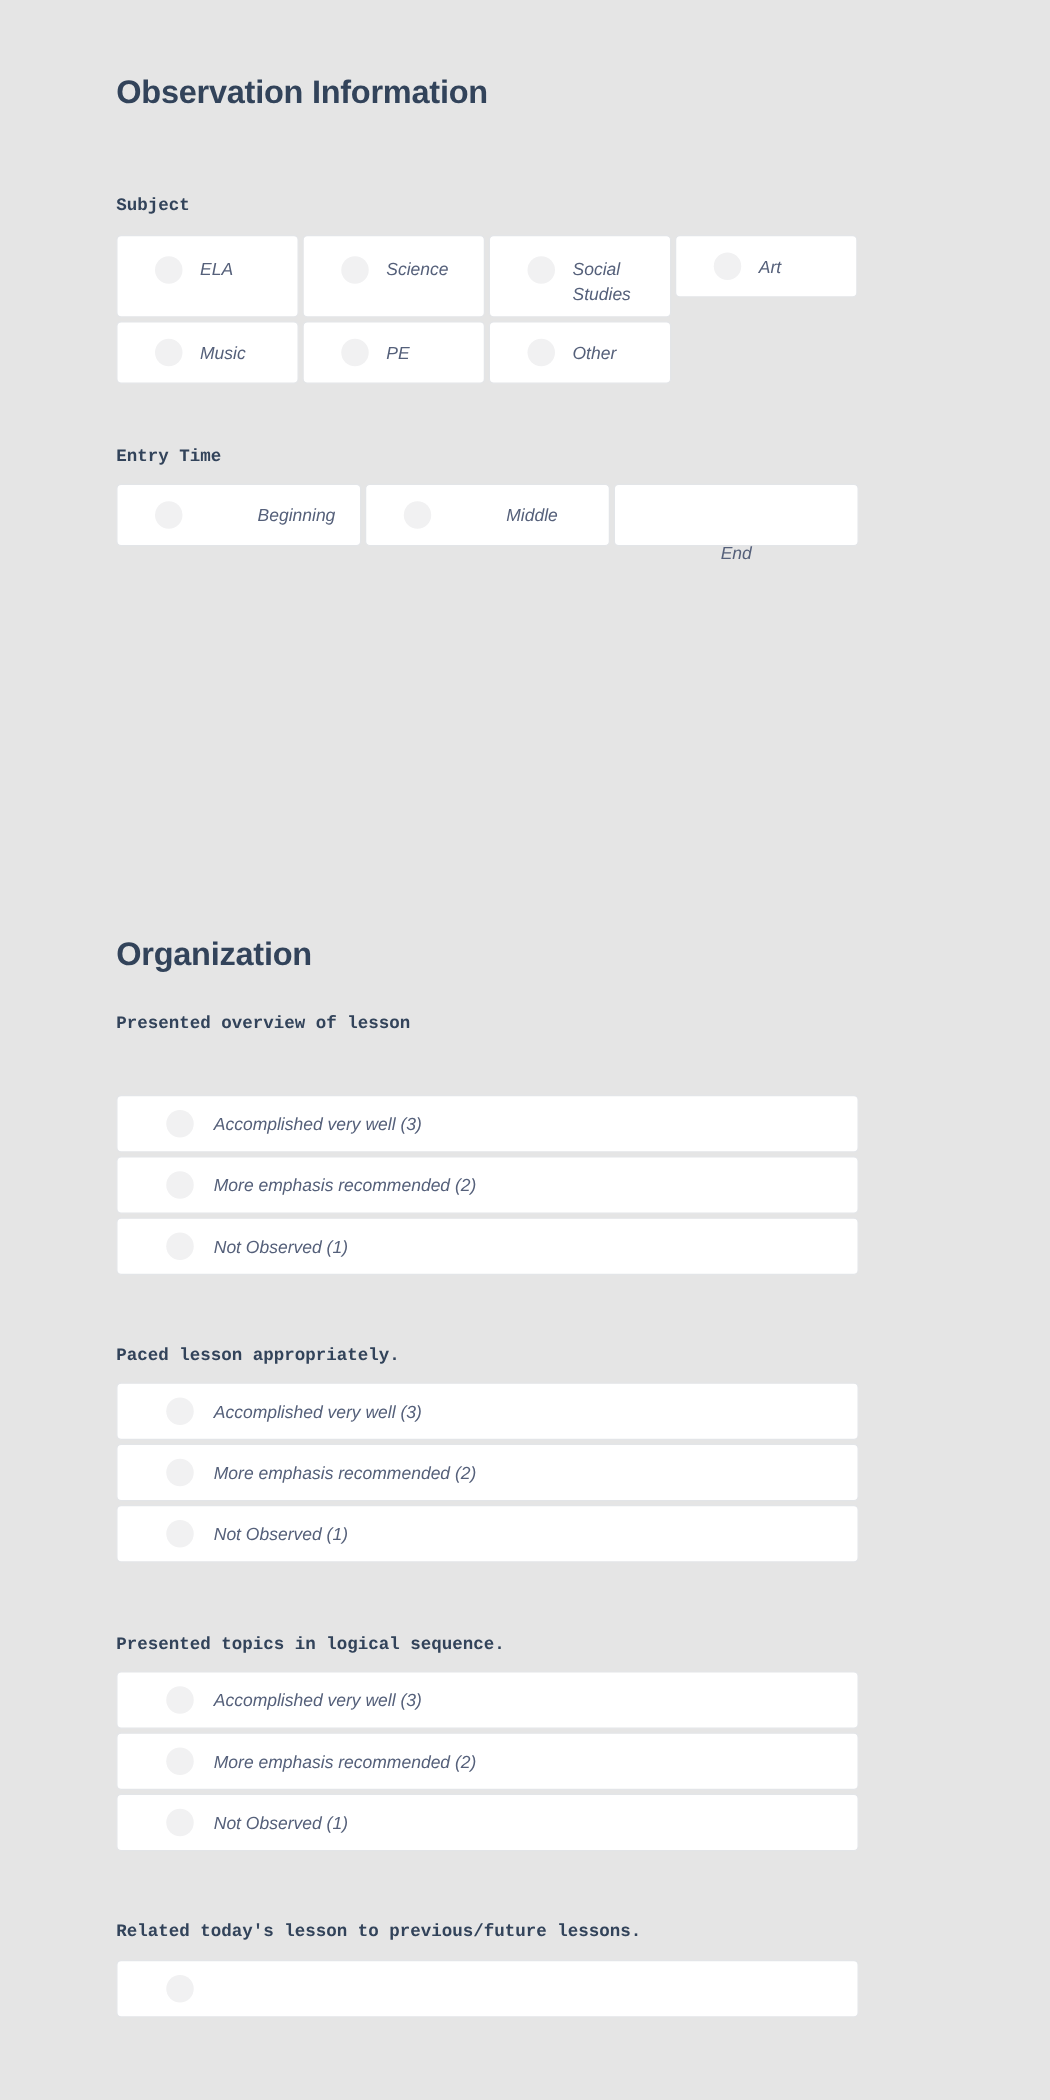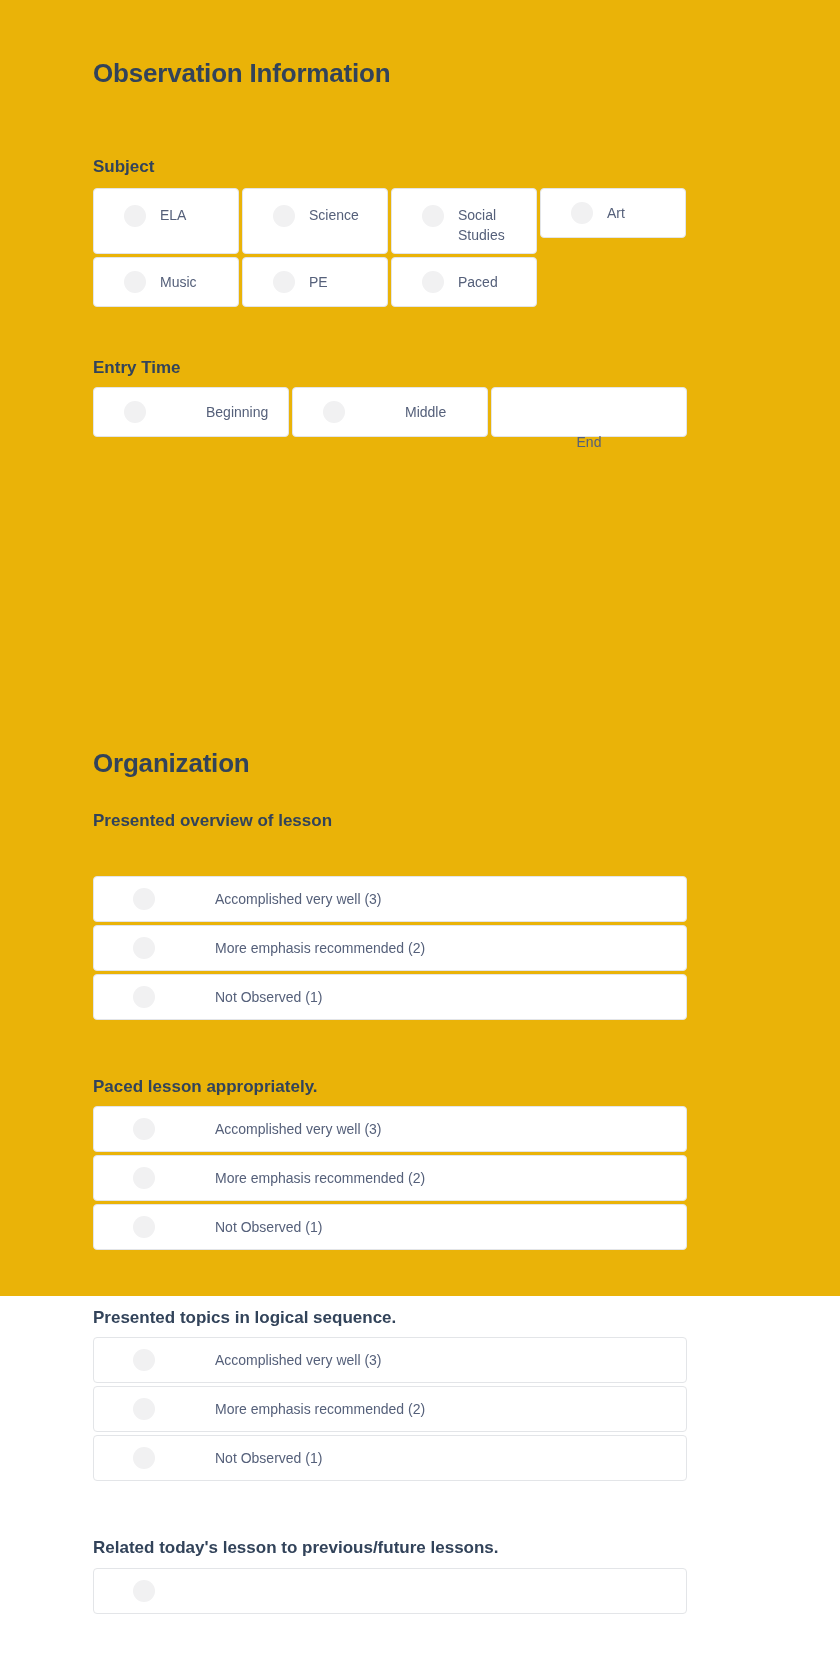--- a/index.html
+++ b/index.html
@@ -12,23 +12,23 @@
   }
 
   body {
     font-family: "Liberation Sans", "DejaVu Sans", sans-serif;
     color: #3c4858;
     overflow: hidden;
   }
 
   .page {
     width: 840px;
-    height: 1296px;
+    height: 1680px;
     position: relative;
-    background: #eab308;
+    background: #e5e5e5;
   }
 
   .container {
     position: absolute;
     left: 93px;
     top: 0;
     width: 594px;
   }
 
   
@@ -42,40 +42,42 @@
     color: #32435a;
     letter-spacing: -0.2px;
     line-height: 1.2;
   }
 
   .group {
     margin: 0;
   }
 
   .group-label {
-    font-size: 17px;
+    font-size: 14px;
     font-weight: 700;
     color: #32435a;
     line-height: 1.3;
+    font-family: Liberation Mono, monospace;
   }
 
   
   .options-grid {
     display: flex;
     flex-wrap: wrap;
   }
 
   .opt-card {
     background: #ffffff;
     border: 1px solid #e3e5e8;
     border-radius: 4px;
     display: flex;
     align-items: center;
     padding: 0 30px;
     position: relative;
+    font-style: italic;
   }
 
   .radio-dot {
     width: 22px;
     height: 22px;
     min-width: 22px;
     border-radius: 50%;
     background: #f1f1f2;
     margin-right: 16px;
   }
@@ -107,21 +109,20 @@
     margin-right: 3px;
     gap: 44px;
   }
   .entry-grid .opt-card:nth-child(3n) { margin-right: 0; flex-direction: column; }
 
   
   .stack-grid .opt-card {
     width: 594px;
     height: 46px;
     margin-bottom: 3px;
-    gap: 44px;
   }
   .stack-grid .opt-card:last-child { margin-bottom: 0; }
   .stack-grid .radio-dot { margin-left: 9px; margin-right: 16px; }
 
   
   .p-abs { position: absolute; left: 0; }
 </style>
 </head>
 <body>
 
@@ -156,21 +157,21 @@
       <div class="opt-card short">
         <span class="radio-dot"></span>
         <span class="opt-label">Music</span>
       </div>
       <div class="opt-card short">
         <span class="radio-dot"></span>
         <span class="opt-label">PE</span>
       </div>
       <div class="opt-card short">
         <span class="radio-dot"></span>
-        <span class="opt-label">Paced</span>
+        <span class="opt-label">Other</span>
       </div>
     </div>
 
     <div class="group p-abs" style="top:357px;">
       <div class="group-label">Entry Time</div>
     </div>
 
     <div class="options-grid entry-grid p-abs" style="top:387px;">
       <div class="opt-card">
         <span class="radio-dot"></span>

